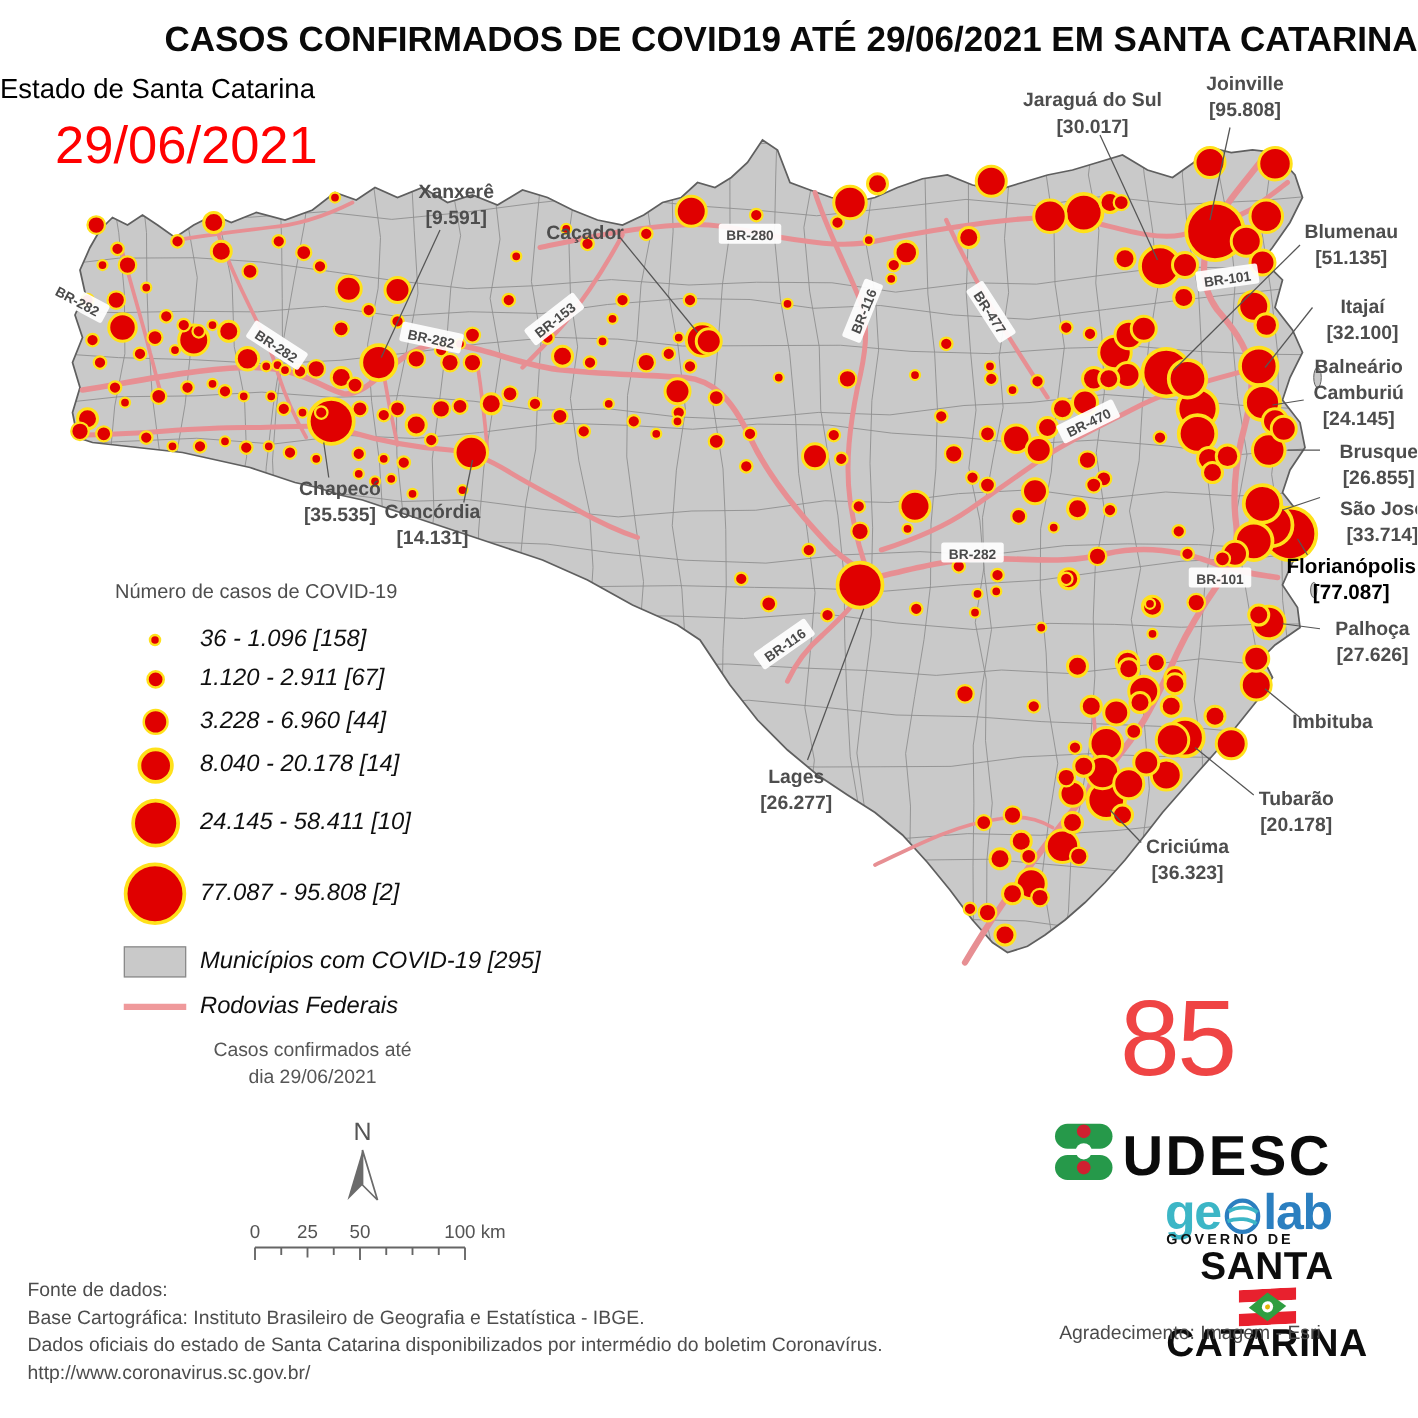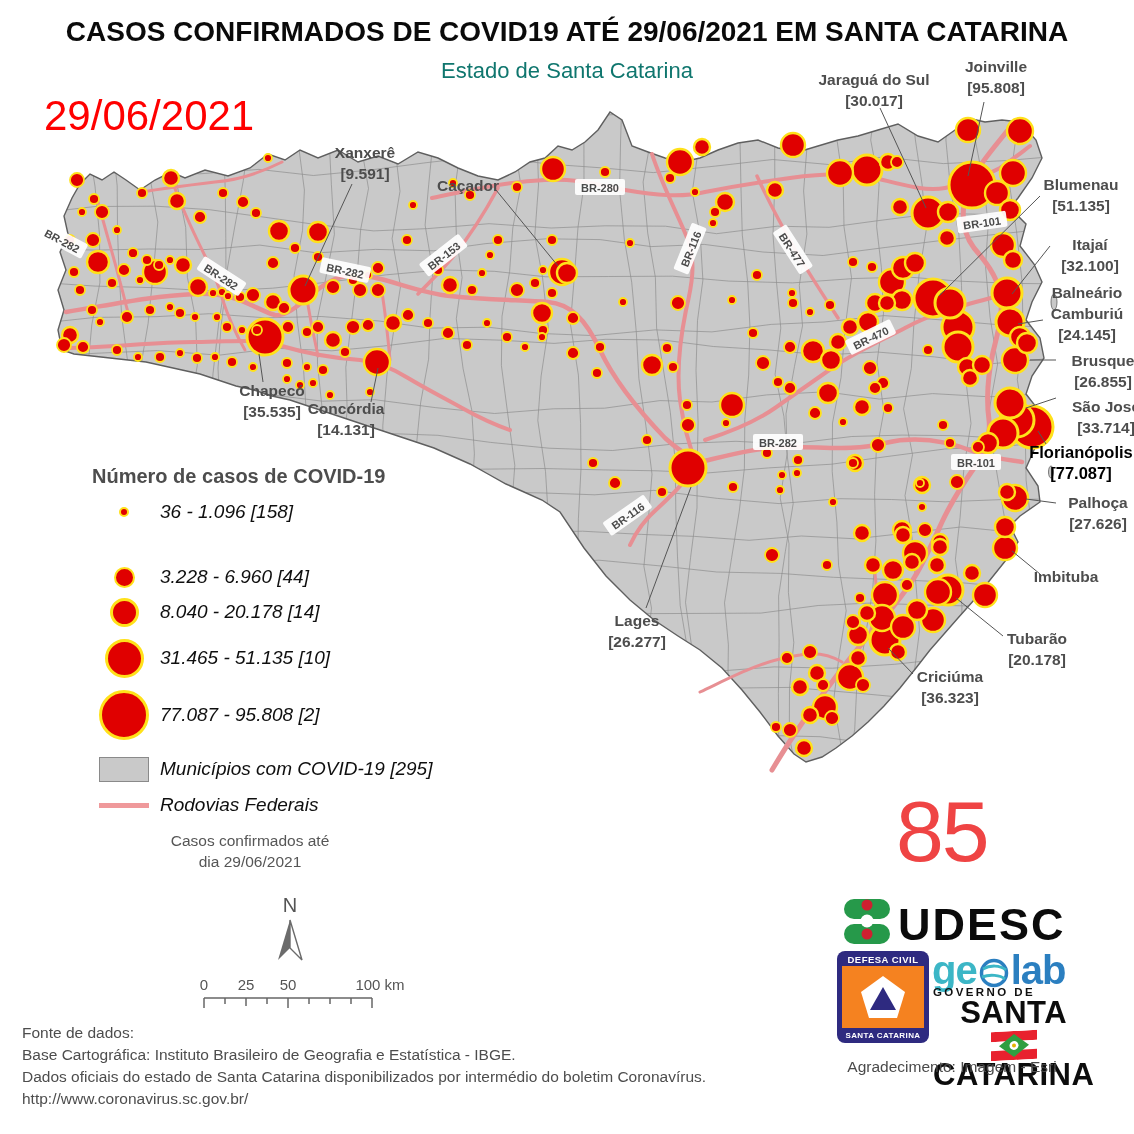--- a/index.html
+++ b/index.html
@@ -1,25 +1,25 @@
 <!DOCTYPE html>
 <html><head>
 <meta charset="utf-8">
 <style>
   html,body{margin:0;padding:0;background:#fff;}
   .canvas{position:relative;width:1134px;height:1134px;background:#ffffff;
           font-family:"Liberation Sans",sans-serif;overflow:hidden;color:#111;}
   .abs{position:absolute;}
-  .map-title{top:16px;left:0;width:1134px;text-align:center;font-size:28px;font-weight:bold;color:#0a0a0a;letter-spacing:0px;}
-  .map-subtitle{top:58px;left:0;width:1134px;text-align:center;font-size:22px;color:#0f766e;}
+  .map-title{top:16px;left:0;width:1134px;text-align:right;font-size:28px;font-weight:bold;color:#0a0a0a;letter-spacing:0px;}
+  .map-subtitle{top:58px;left:0;width:1134px;text-align:left;font-size:22px;color:#000000;}
   .date-label{top:92px;left:44px;font-size:42px;color:#ff0000;}
   .counter-85{top:782px;left:896px;font-size:86px;color:#ef4444;letter-spacing:-2px;}
   #map-svg{top:0;left:0;}
   
-  .legend-title{top:465px;left:92px;font-size:20px;font-weight:bold;color:#4d4d4d;}
+  .legend-title{top:465px;left:92px;font-size:16px;font-weight:normal;color:#4d4d4d;}
   .lg-row{left:88px;height:30px;display:flex;align-items:center;}
   .lg-col{width:72px;display:flex;justify-content:center;align-items:center;}
   .lg-circle{background:#e00000;border:2.5px solid #ffe11a;border-radius:50%;box-sizing:border-box;display:inline-block;}
   .lg-label{font-size:19px;color:#0f0f0f;font-style:italic;}
   .lg-swatch{width:50px;height:25px;background:#c9c9c9;border:1px solid #8a8a8a;box-sizing:border-box;}
   .lg-line{width:50px;height:5px;background:#ef999b;}
   .lg-note{top:830px;left:150px;width:200px;text-align:center;font-size:15.5px;color:#565656;line-height:21px;}
   
   .footer{top:1022px;left:22px;font-size:15.5px;color:#4d4d4d;line-height:22px;}
   
@@ -481,37 +481,43 @@
       <text x="346" y="414" text-anchor="middle" font-size="15.5" font-weight="bold" fill="#4d4d4d" font-family="Liberation Sans, sans-serif"><tspan x="346" dy="0">Concórdia</tspan><tspan x="346" dy="21">[14.131]</tspan></text>
     </svg>
 
   <div class="abs legend-title">Número de casos de COVID-19</div>
   <div class="abs lg-row" style="top:497px">
     <span class="lg-col">
         <span class="lg-circle" style="width: 10px; height: 10px; border-width: 2px;"></span>
       </span>
     <span class="lg-label">36 - 1.096 [158]</span>
   </div>
+  <div class="abs lg-row" style="top:528px">
+    <span class="lg-col">
+        <span class="lg-circle" style="width: 15px; height: 15px; border-width: 2px;"></span>
+      </span>
+    <span class="lg-label">1.120 - 2.911 [67]</span>
+  </div>
   <div class="abs lg-row" style="top:562px">
     <span class="lg-col">
         <span class="lg-circle" style="width: 21px; height: 21px; border-width: 2px;"></span>
       </span>
     <span class="lg-label">3.228 - 6.960 [44]</span>
   </div>
   <div class="abs lg-row" style="top:597px">
     <span class="lg-col">
         <span class="lg-circle" style="width: 29px; height: 29px; border-width: 3px;"></span>
       </span>
     <span class="lg-label">8.040 - 20.178 [14]</span>
   </div>
   <div class="abs lg-row" style="top:643px">
     <span class="lg-col">
         <span class="lg-circle" style="width: 39px; height: 39px; border-width: 3px;"></span>
       </span>
-    <span class="lg-label">31.465 - 51.135 [10]</span>
+    <span class="lg-label">24.145 - 58.411 [10]</span>
   </div>
   <div class="abs lg-row" style="top:700px">
     <span class="lg-col">
         <span class="lg-circle" style="width: 50px; height: 50px; border-width: 3px;"></span>
       </span>
     <span class="lg-label">77.087 - 95.808 [2]</span>
   </div>
   <div class="abs lg-row" style="top:754px">
     <span class="lg-col">
         <span class="lg-swatch"></span>
@@ -568,32 +574,20 @@
         <rect x="2" y="3" width="46" height="20" rx="10" fill="#26994a"></rect>
         <rect x="2" y="28" width="46" height="20" rx="10" fill="#26994a"></rect>
         <circle cx="25" cy="25" r="6.5" fill="#ffffff"></circle>
         <circle cx="25" cy="9" r="5.5" fill="#cf2030"></circle>
         <circle cx="25" cy="38" r="5.5" fill="#cf2030"></circle>
       </g>
       <text x="56" y="44" font-size="45" font-weight="bold" fill="#0b0b0b" letter-spacing="2" font-family="Liberation Sans, sans-serif">UDESC</text>
     </svg>
   </div>
 
-  <div class="abs defesa">
-    <svg width="92" height="92">
-      <rect x="0" y="0" width="92" height="92" rx="8" fill="#2e2a80"></rect>
-      <rect x="5" y="15" width="82" height="62" fill="#f58220"></rect>
-      <text x="46" y="12" font-size="9.5" font-weight="bold" fill="#fff" text-anchor="middle" letter-spacing="0.5" font-family="Liberation Sans, sans-serif">DEFESA CIVIL</text>
-      <g>
-        <polygon points="46,25 68,41 60,67 32,67 24,41" fill="#ffffff"></polygon>
-        <polygon points="46,36 59,59 33,59" fill="#2e2a80"></polygon>
-      </g>
-      <text x="46" y="87" font-size="8" font-weight="bold" fill="#fff" text-anchor="middle" letter-spacing="0.4" font-family="Liberation Sans, sans-serif">SANTA CATARINA</text>
-    </svg>
-  </div>
 
   <div class="abs geolab">
     <span class="ge">ge</span>
     <svg width="32" height="34" style="margin:4px 1px 0 1px">
       <circle cx="16" cy="17" r="12.5" fill="#ffffff" stroke="#2b7fc0" stroke-width="3.5"></circle>
       <path d="M 5,13 C 12,9 22,9 28,14" fill="none" stroke="#3cb6c6" stroke-width="3"></path>
       <path d="M 4,21 C 12,18 22,19 27,23" fill="none" stroke="#3cb6c6" stroke-width="3"></path>
     </svg>
     <span class="lab">lab</span>
   </div>

